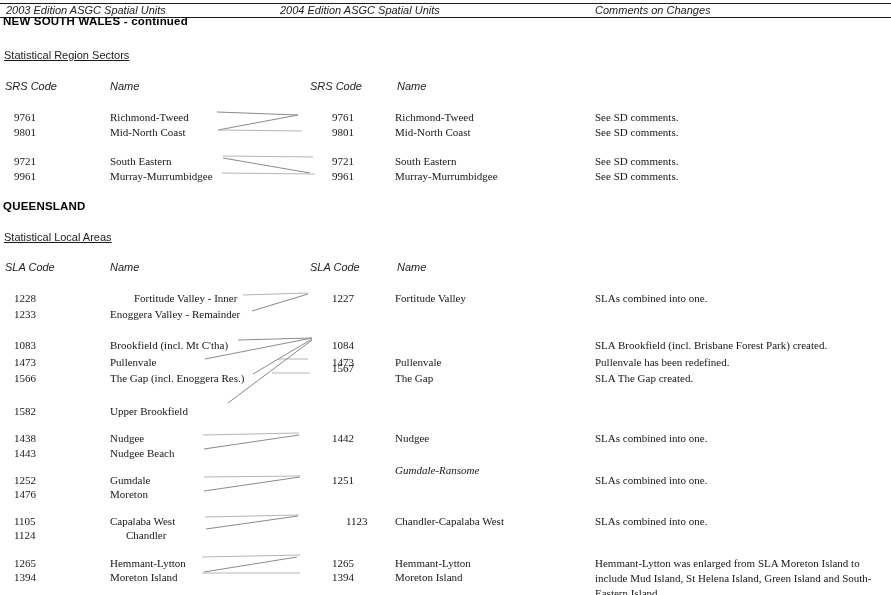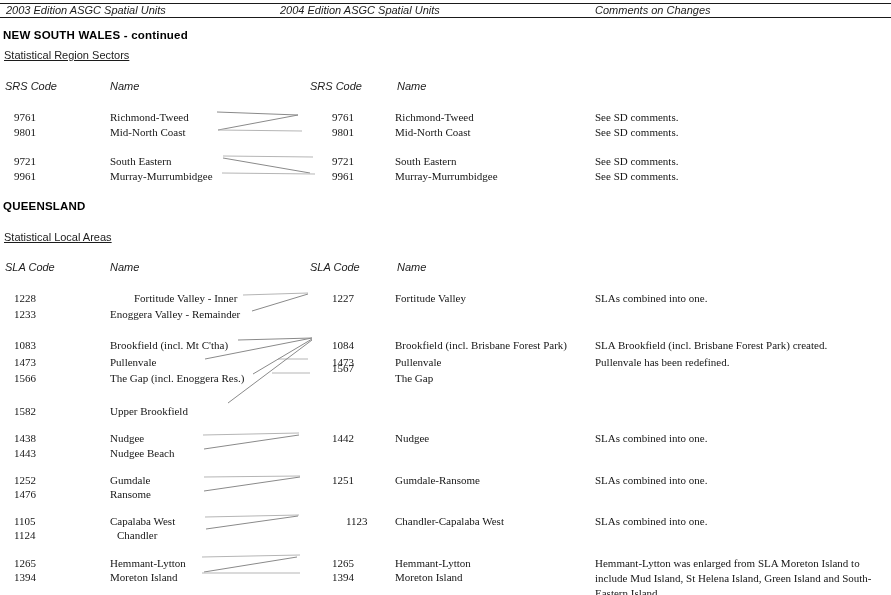--- a/index.html
+++ b/index.html
@@ -22,21 +22,21 @@
   }
   .hdr-2003{left:6px;}
   .hdr-2004{left:280px;}
   .hdr-comments{left:595px;}
   .region-heading{
     position:absolute;
     font-family:"Liberation Sans", sans-serif;
     font-weight:bold;font-size:11.5px;color:#000;
     letter-spacing:.2px;white-space:nowrap;
   }
-  .sec1-heading{left:3px;top:29px;}
+  .sec1-heading{left:3px;top:15px;}
   .sec2-heading{left:3px;top:200px;}
   .subheading{
     position:absolute;
     font-family:"Liberation Sans", sans-serif;
     font-size:11px;color:#1c1c1c;
     text-decoration:underline;white-space:nowrap;
   }
   .sec1-sub{left:4px;top:49px;}
   .sec2-sub{left:4px;top:231px;}
   .colhead{
@@ -131,54 +131,54 @@
     <div class="cell" style="left: 14px; top: 291px;">1228</div>
     <div class="cell" style="left: 110px; top: 291px; margin-left: 24px;">Fortitude Valley - Inner</div>
     <div class="cell" style="left: 332px; top: 291px;">1227</div>
     <div class="cell" style="left: 395px; top: 291px;">Fortitude Valley</div>
     <div class="cell wrap" style="left: 595px; top: 291px; width: 292px;">SLAs combined into one.</div>
     <div class="cell" style="left: 14px; top: 307px;">1233</div>
     <div class="cell" style="left: 110px; top: 307px;">Enoggera Valley - Remainder</div>
     <div class="cell" style="left: 14px; top: 338px;">1083</div>
     <div class="cell" style="left: 110px; top: 338px;">Brookfield (incl. Mt C'tha)</div>
     <div class="cell" style="left: 332px; top: 338px;">1084</div>
-    <div class="cell" style="left: 395px; top: 338px;">Brookfield (incl. Brisbane Forest Park)</div>
     <div class="cell wrap" style="left: 595px; top: 338px; width: 292px;">SLA Brookfield (incl. Brisbane Forest Park) created.</div>
     <div class="cell" style="left: 14px; top: 355px;">1473</div>
     <div class="cell" style="left: 110px; top: 355px;">Pullenvale</div>
     <div class="cell" style="left: 332px; top: 355px;">1473</div>
     <div class="cell" style="left: 395px; top: 355px;">Pullenvale</div>
     <div class="cell wrap" style="left: 595px; top: 355px; width: 292px;">Pullenvale has been redefined.</div>
     <div class="cell" style="left: 14px; top: 371px;">1566</div>
     <div class="cell" style="left: 110px; top: 371px;">The Gap (incl. Enoggera Res.)</div>
     <div class="cell" style="left: 332px; top: 352px; margin-top: 9px;">1567</div>
     <div class="cell" style="left: 395px; top: 371px;">The Gap</div>
+    <div class="cell wrap" style="left: 595px; top: 371px; width: 292px;">SLA The Gap created.</div>
     <div class="cell" style="left: 14px; top: 404px;">1582</div>
     <div class="cell" style="left: 110px; top: 404px;">Upper Brookfield</div>
     <div class="cell" style="left: 14px; top: 431px;">1438</div>
     <div class="cell" style="left: 110px; top: 431px;">Nudgee</div>
     <div class="cell" style="left: 332px; top: 431px;">1442</div>
     <div class="cell" style="left: 395px; top: 431px;">Nudgee</div>
     <div class="cell wrap" style="left: 595px; top: 431px; width: 292px;">SLAs combined into one.</div>
     <div class="cell" style="left: 14px; top: 446px;">1443</div>
     <div class="cell" style="left: 110px; top: 446px;">Nudgee Beach</div>
     <div class="cell" style="left: 14px; top: 473px;">1252</div>
     <div class="cell" style="left: 110px; top: 473px;">Gumdale</div>
     <div class="cell" style="left: 332px; top: 473px;">1251</div>
-    <div class="cell" style="left: 395px; top: 473px;">Gumdale-Ransome</div>
+    <div class="cell" style="left: 395px; top: 463px; font-style: italic;">Gumdale-Ransome</div>
     <div class="cell wrap" style="left: 595px; top: 473px; width: 292px;">SLAs combined into one.</div>
     <div class="cell" style="left: 14px; top: 487px;">1476</div>
-    <div class="cell" style="left: 110px; top: 487px;">Ransome</div>
+    <div class="cell" style="left: 110px; top: 487px;">Moreton</div>
     <div class="cell" style="left: 14px; top: 514px;">1105</div>
     <div class="cell" style="left: 110px; top: 514px;">Capalaba West</div>
     <div class="cell" style="left: 346px; top: 514px;">1123</div>
     <div class="cell" style="left: 395px; top: 514px;">Chandler-Capalaba West</div>
     <div class="cell wrap" style="left: 595px; top: 514px; width: 292px;">SLAs combined into one.</div>
     <div class="cell" style="left: 14px; top: 528px;">1124</div>
-    <div class="cell" style="left: 117px; top: 528px;">Chandler</div>
+    <div class="cell" style="left: 126px; top: 528px;">Chandler</div>
     <div class="cell" style="left: 14px; top: 556px;">1265</div>
     <div class="cell" style="left: 110px; top: 556px;">Hemmant-Lytton</div>
     <div class="cell" style="left: 332px; top: 556px;">1265</div>
     <div class="cell" style="left: 395px; top: 556px;">Hemmant-Lytton</div>
     <div class="cell wrap" style="left: 595px; top: 556px; width: 292px;">Hemmant-Lytton was enlarged from SLA Moreton Island to include Mud Island, St Helena Island, Green Island and South-Eastern Island.</div>
     <div class="cell" style="left: 14px; top: 570px;">1394</div>
     <div class="cell" style="left: 110px; top: 570px;">Moreton Island</div>
     <div class="cell" style="left: 332px; top: 570px;">1394</div>
     <div class="cell" style="left: 395px; top: 570px;">Moreton Island</div>
   </div>

